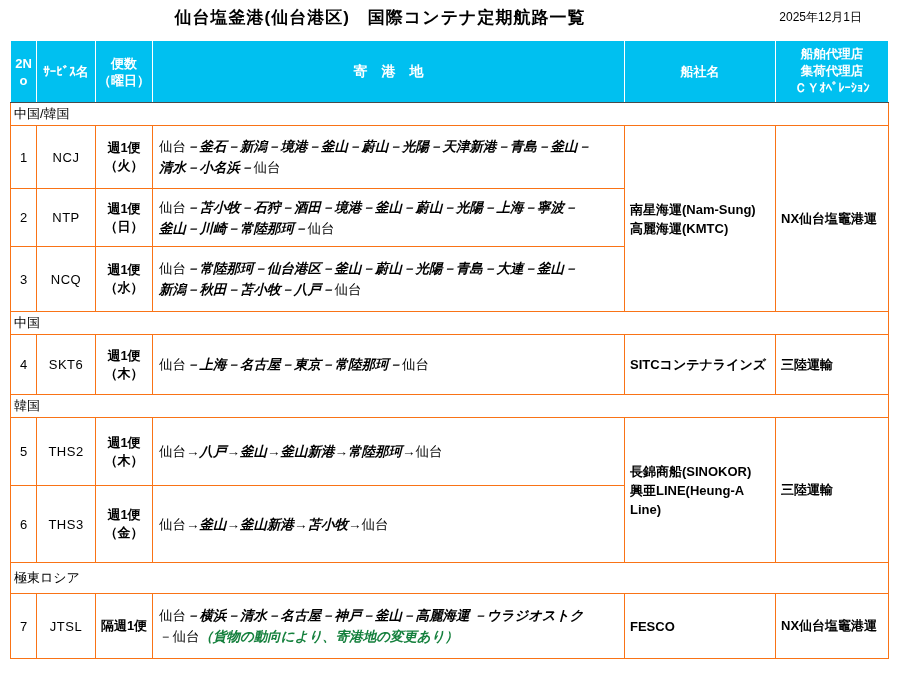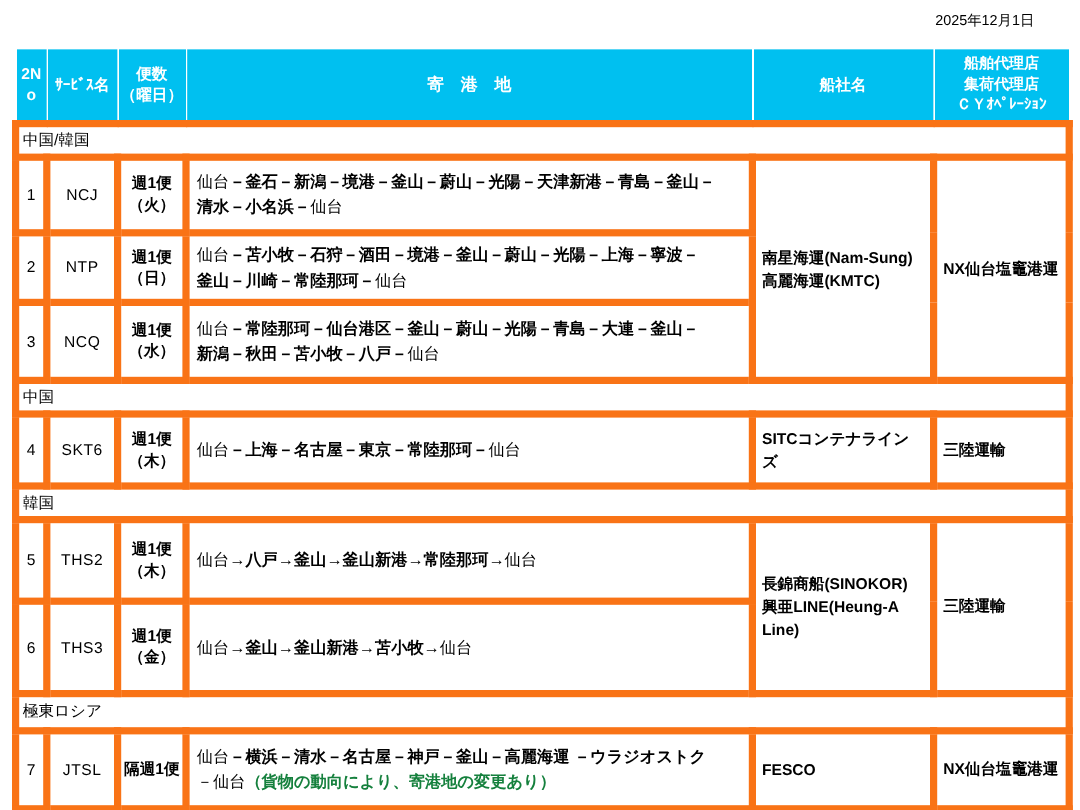--- a/index.html
+++ b/index.html
@@ -13,46 +13,47 @@
   }
   .doc-date {
     position:absolute; top:9px; right:38px; font-size:12px;
   }
   table.routes {
     position:absolute; left:10px; top:40px; width:878px;
     border-collapse:collapse; table-layout:fixed;
   }
   td, th { white-space:pre-line; overflow:hidden; }
   td {
-    border:6px solid #f97316; font-size:13px; vertical-align:middle;
+    border:1px solid #f97316; font-size:13px; vertical-align:middle;
     padding:1px 2px;
   }
   th {
     background:#00c0f0; color:#ffffff; font-weight:bold; font-size:13px;
     border:1px solid #ffffff; border-bottom:1px solid #4a4a4a;
     vertical-align:middle; text-align:center; line-height:17px; padding:0;
   }
   th.ports-h { font-size:14px; }
   th.agency-h { font-size:12.5px; }
   tr.section-row td {
     font-size:13px; text-align:left; padding:2px 3px; font-weight:normal;
   }
   td.c-no { text-align:center; }
   td.c-sv { text-align:center; letter-spacing:0.5px;margin-left:18px; }
   td.c-fq { text-align:center; font-weight:bold; line-height:18px; }
   td.c-rt { text-align:left; padding:2px 6px; font-size:13.5px; line-height:21px; }
   td.c-ca { text-align:left; padding:2px 5px; font-weight:bold; line-height:19px; }
   td.c-ag { text-align:left; padding:2px 5px; font-weight:bold; }
-  .seg-b { font-weight:bold; }
+  .seg-b { font-weight:bold;font-style:italic; }
   .seg-red { color:#15803d; }
 </style>
 </head>
 <body>
 
 <div class="canvas">
+  <div class="doc-title">仙台塩釜港(仙台港区)　国際コンテナ定期航路一覧</div>
   <div class="doc-date">2025年12月1日</div>
 
   <table class="routes">
     <colgroup>
       <col style="width:26px">
         <col style="width:59px">
         <col style="width:57px">
       <col style="width:472px">
         <col style="width:151px">
         <col style="width:113px">

